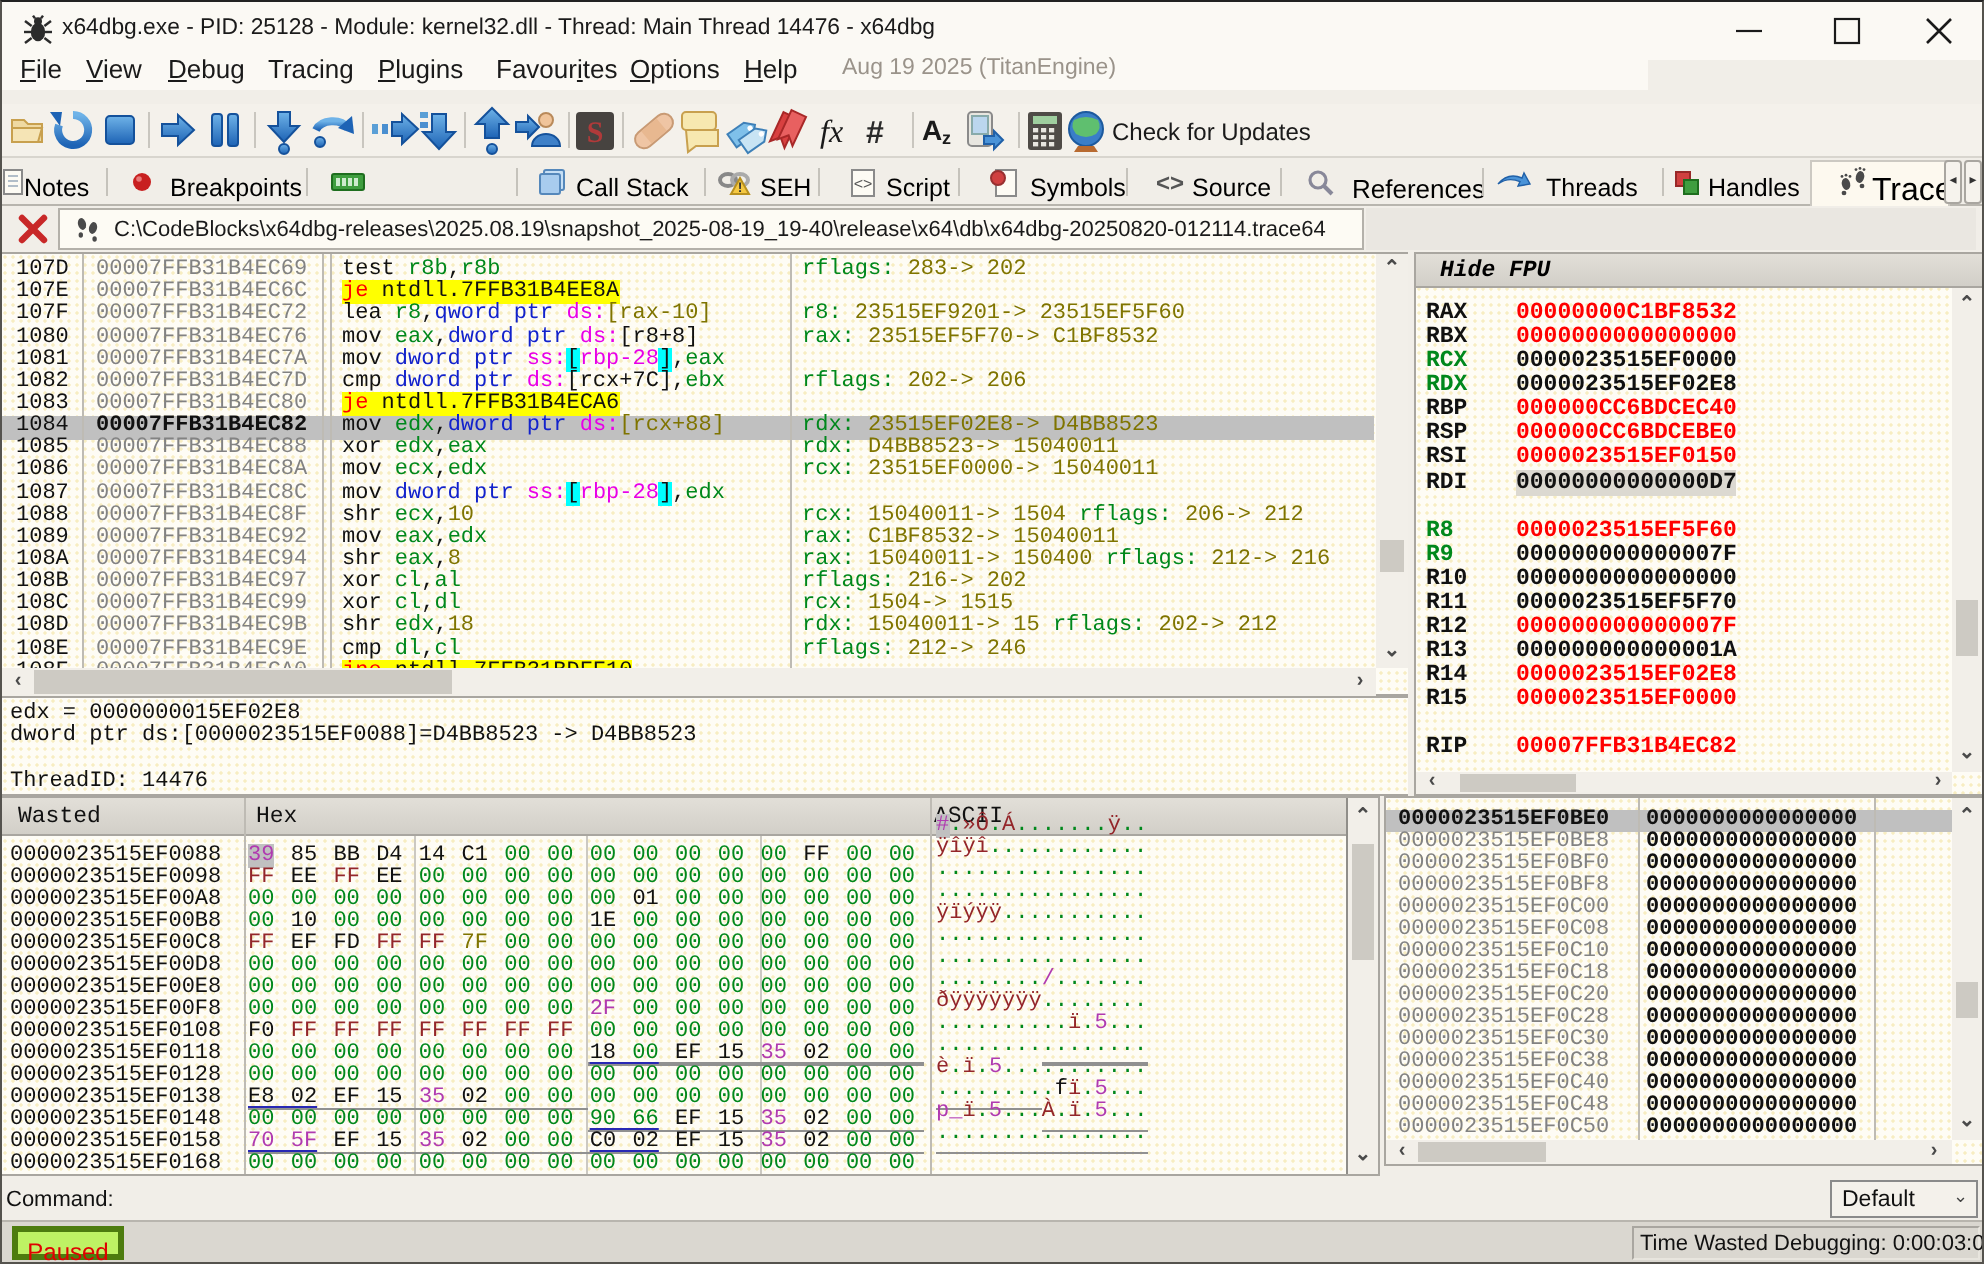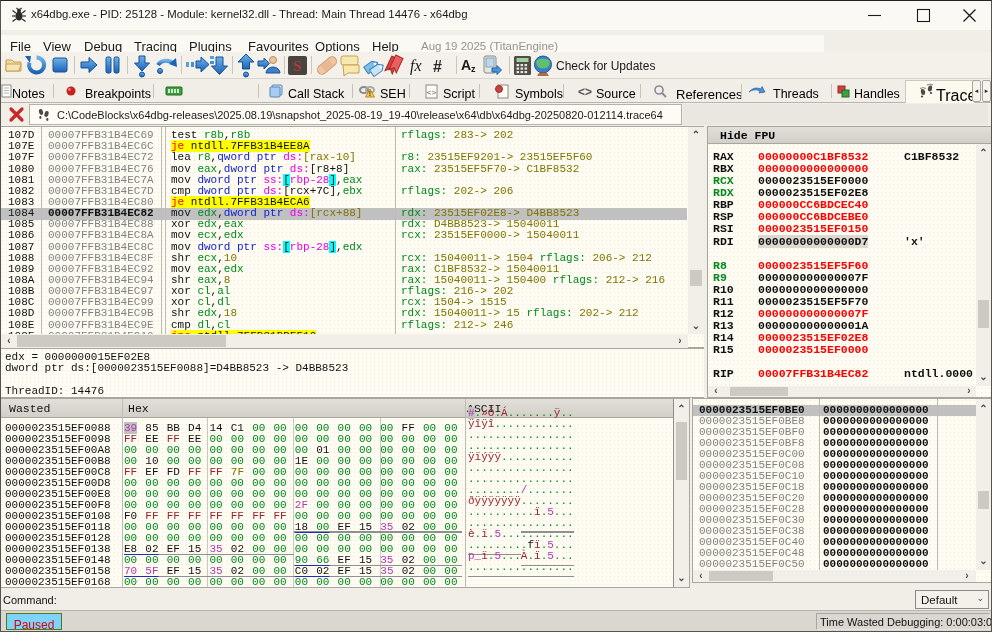--- a/index.html
+++ b/index.html
@@ -3,38 +3,38 @@
 <meta charset="utf-8">
 <style>
 * { margin:0; padding:0; box-sizing:border-box; }
 html,body { width:992px; height:632px; overflow:hidden; }
 body { font-family:"Liberation Sans",sans-serif; background:#F1EEE8; position:relative; }
 .abs { position:absolute; }
 .mono { font-family:"Liberation Mono",monospace; }
 
 #titlebar { left:0; top:0; width:992px; height:30px; background:#FBF9F4; border-top:1px solid #1a1a1a; }
 #titletext { left:31px; top:8px; font-size:11.4px; color:#1a1a1a; }
-#menubar { left:0; top:35px; width:824px; height:22px; background:#FBF9F4; }
+#menubar { left:0; top:23px; width:824px; height:22px; background:#FBF9F4; }
 .mi { position:absolute; top:4px; font-size:13px; color:#1a1a1a; }
 .mi u { text-decoration:underline; }
 #menudate { position:absolute; top:5px; left:421px; font-size:11.5px; color:#9a938a; }
 #toolbar { left:0; top:52px; width:992px; height:27px; background:#F4F1EB; border-bottom:1px solid #D8D5CE; }
 .tsep { position:absolute; top:4px; width:1px; height:18px; background:#C9C6BF; }
 #tabbar { left:0; top:79px; width:992px; height:24px; background:#F1EEE8; border-bottom:1px solid #B8B5AE; }
 .tab { position:absolute; top:2px; height:21px; font-size:12.5px; color:#1a1a1a; }
 .tabsep { position:absolute; top:5px; width:1px; height:14px; background:#C5C2BB; }
 #tabsel { background:#FDF9EF; border:1px solid #CCC9C2; border-bottom:none; top:80px; height:23px; }
 #pathbar { left:0; top:103px; width:992px; height:23px; background:#F1EEE8; }
 #pathbox { left:29px; top:1px; width:653px; height:21px; background:#FDFBF4; border:1px solid #B4B1AA; }
 #pathtext { left:27px; top:4px; font-size:11px; color:#1a1a1a; white-space:pre; }
 
 .pane { background-color:#FEFCF5;
   background-image: radial-gradient(circle at 1.5px 1.5px, #F7EDC2 0.68px, rgba(255,255,255,0) 1.02px);
   background-size:4px 4px; }
-.hdr { background:linear-gradient(#E2DFD8,#D2CFC8); border-bottom:1px solid #A9A6A0; }
+.hdr { background:linear-gradient(#E2DFD8,#D2CFC8); border-bottom:1px solid #A9A6A0;font-style:italic; }
 
 .sbt { background:#F2EFE9; }
 .sbthumb { background:#CDCAC3; position:absolute; }
 .sbarr { position:absolute; color:#4a4a4a; font-size:10px; line-height:13px; text-align:center; font-weight:bold; }
 
 .k{color:#111}.g{color:#00881c}.b{color:#1222cc}.m{color:#e800e8}.o{color:#7f7400}
 .r{color:#f00}.gy{color:#828282}.mar{color:#94262a}.pm{color:#b03ab0}
 .ybg{background:#FFFF00}.cbg{background:#00FFFF}
 .bu{text-decoration:underline;text-decoration-color:#2828B4;text-decoration-thickness:1px;text-underline-offset:2px}
 </style>
@@ -410,39 +410,20 @@
 <span class="r">0000023515EF5F60</span>
 000000000000007F
 0000000000000000
 0000023515EF5F70
 <span class="r">000000000000007F</span>
 000000000000001A
 <span class="r">0000023515EF02E8</span>
 <span class="r">0000023515EF0000</span>
 
 <span class="r">00007FFB31B4EC82</span></div>
-<div class="abs mono k" style="left:196px;top:24px;font-size:11.5px;line-height:12.08px;font-weight:bold;white-space:pre">C1BF8532
-
-
-
-
-
-
-'x'
-
-
-
-
-
-
-
-
-
-
-ntdll.0000</div>
 <div class="abs sbt" style="left:268px;top:17px;width:15px;height:242px">
 <div class="sbarr" style="left:0;top:2px;width:15px">⌃</div>
 <div class="sbarr" style="left:0;top:226px;width:15px">⌄</div>
 <div class="sbthumb" style="left:2px;top:156px;width:11px;height:28px"></div>
 </div>
 <div class="abs sbt" style="left:0;top:259px;width:268px;height:11px">
 <div class="sbarr" style="left:2px;top:-1px;width:12px;line-height:12px">‹</div>
 <div class="sbarr" style="left:255px;top:-1px;width:12px;line-height:12px">›</div>
 <div class="sbthumb" style="left:22px;top:1px;width:58px;height:9px"></div>
 </div>
@@ -574,18 +555,18 @@
 
 <div class="abs" style="left:0;top:588px;width:992px;height:22px;background:#F1EEE8">
 <div class="abs k" style="left:3px;top:6px;font-size:11px">Command:</div>
 <div class="abs" style="left:915px;top:2px;width:74px;height:19px;background:#F4F1EB;border:1px solid #8a8a8a">
 <div class="abs k" style="left:5px;top:3px;font-size:11.5px">Default</div>
 <div class="abs" style="right:4px;top:2px;font-size:9px;color:#444">⌄</div>
 </div>
 </div>
 
 <div class="abs" style="left:0;top:610px;width:992px;height:22px;background:#DAD7D0;border-top:1px solid #B8B5AE">
-<div class="abs" style="left:6px;top:2px;width:56px;height:17px;background:#7dd3fc;border:1px solid #4d7c0f;text-align:center">
+<div class="abs" style="left:6px;top:2px;width:56px;height:17px;background:#bef264;border:3px solid #4d7c0f;text-align:center">
 <span style="font-size:12px;color:#E00000;position:relative;top:1px">Paused</span></div>
 <div class="abs" style="left:816px;top:2px;width:174px;height:17px;border:1px solid #A9A6A0;border-bottom-color:#E8E5DE;border-right-color:#E8E5DE"></div>
 <div class="abs k" style="left:820px;top:4.5px;font-size:11px;white-space:nowrap">Time Wasted Debugging: 0:00:03:01</div>
 </div>
 <div class="abs" style="left:0;top:0;width:992px;height:632px;border:1px solid #55534E;border-top-color:#222;pointer-events:none;z-index:99"></div>
 
 </body></html>

